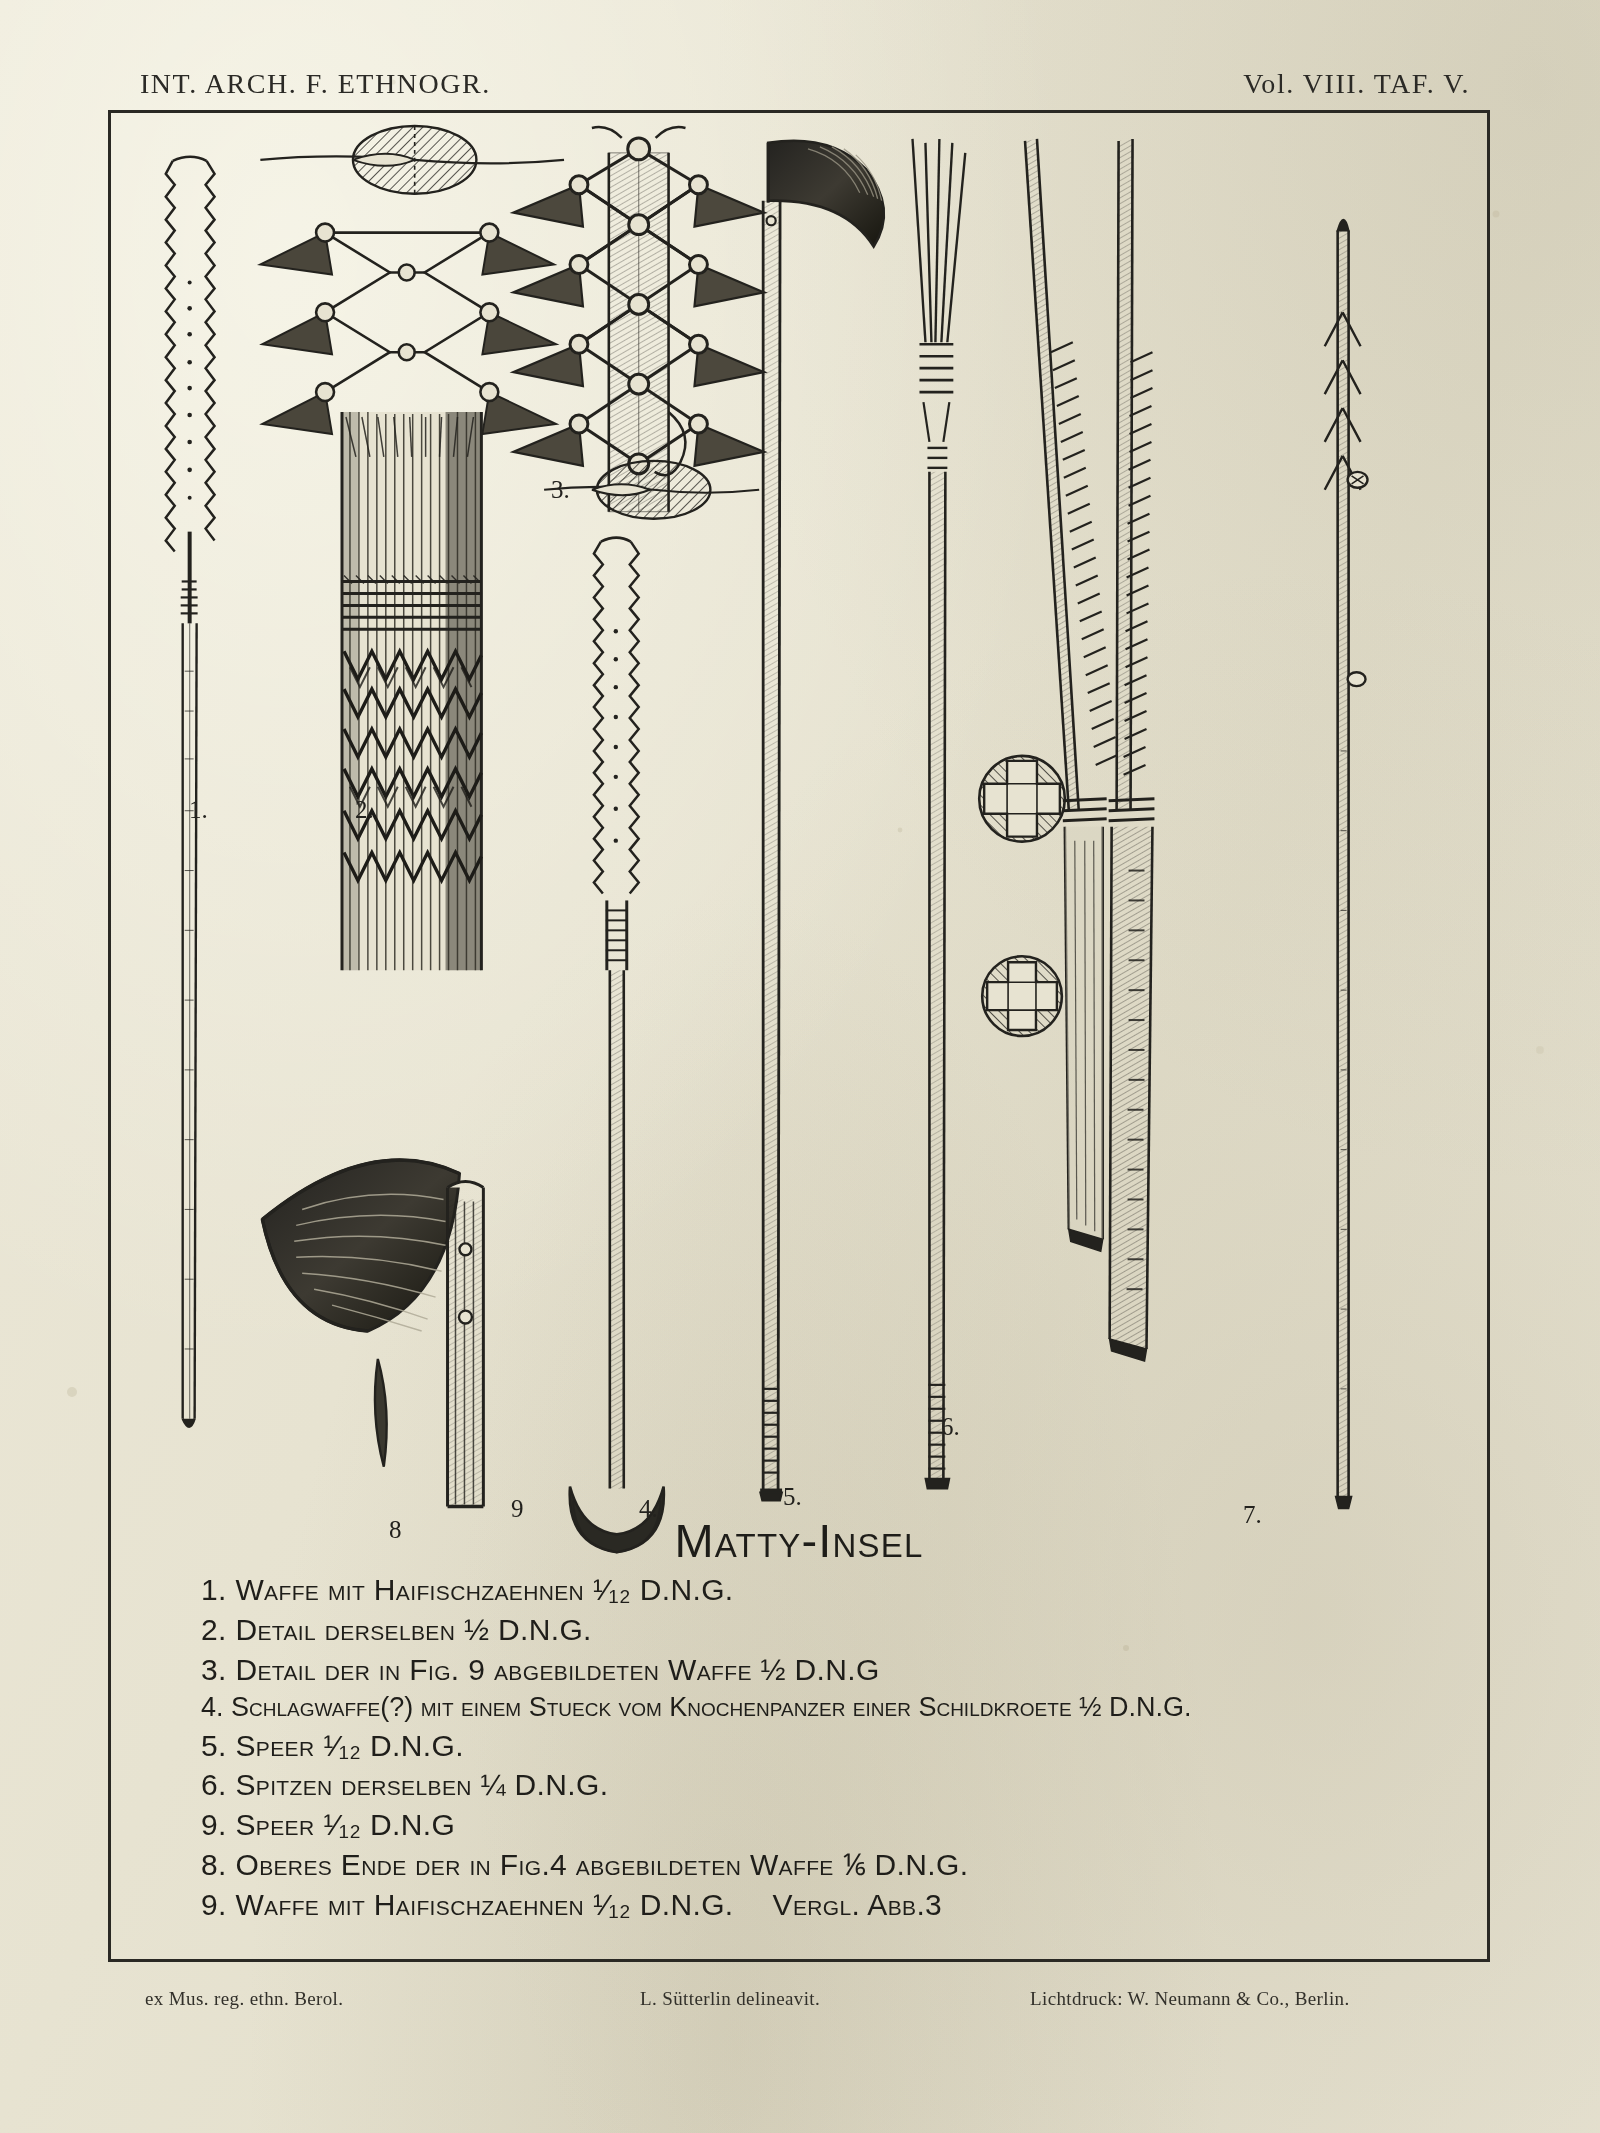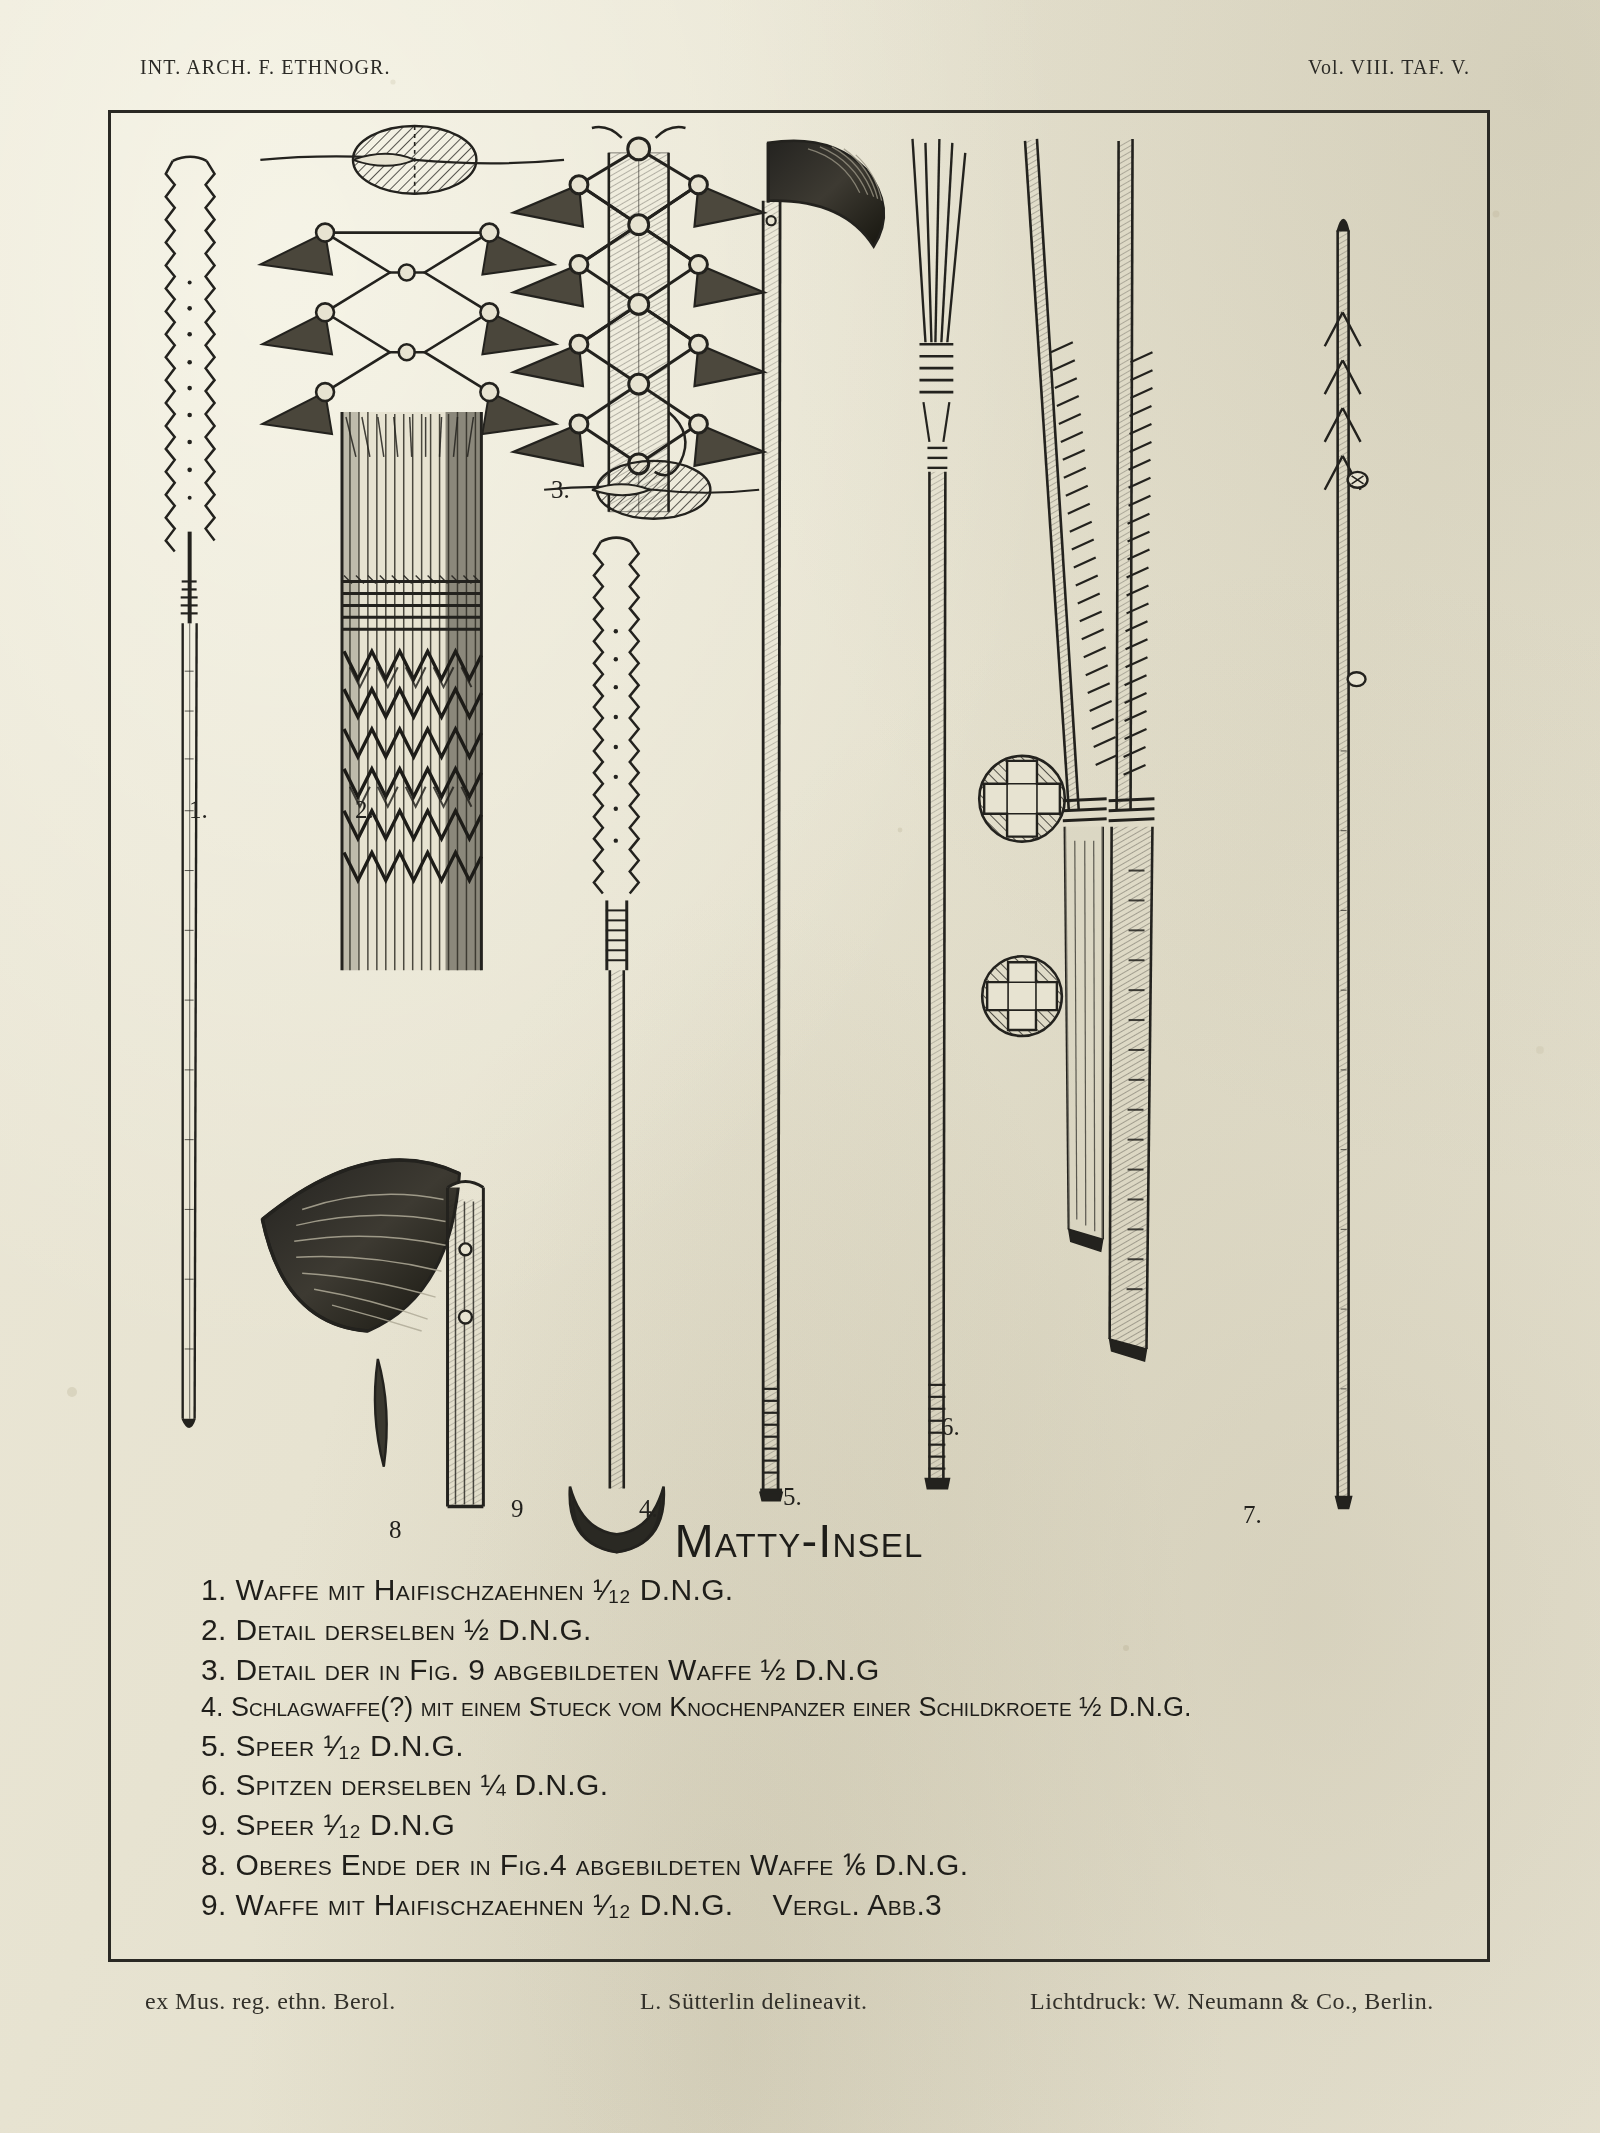--- a/index.html
+++ b/index.html
@@ -19,22 +19,22 @@
       radial-gradient(ellipse at 18% 12%, rgba(255,255,245,.55), rgba(255,255,245,0) 42%),
       radial-gradient(ellipse at 82% 76%, rgba(184,176,150,.33), rgba(184,176,150,0) 46%),
       radial-gradient(ellipse at 46% 96%, rgba(176,168,142,.30), rgba(176,168,142,0) 40%),
       radial-gradient(ellipse at 96% 4%, rgba(170,162,136,.26), rgba(170,162,136,0) 38%),
       linear-gradient(115deg,#ece8d8 0%,#e7e3d1 38%,#e3dfcc 64%,#eae6d6 100%);
     pointer-events:none;
   }
   .paper-spots{position:absolute;inset:0;pointer-events:none;opacity:.5;}
 
   .hdr{
-    position:absolute;top:56px;
-    font-size:20px;letter-spacing:.055em;
+    position:absolute;top:68px;
+    font-size:28px;letter-spacing:.055em;
     color:#2b2a26;white-space:nowrap;
   }
   .hdr-l{left:140px;}
   .hdr-r{right:130px;}
 
   .frame{
     position:absolute;
     left:108px;top:110px;
     width:1382px;height:1852px;
     border:3px solid #2a2924;
@@ -76,21 +76,21 @@
     font-size:30px;
     letter-spacing:.012em;
     color:#1f1e1a;
     line-height:1.33;
     white-space:nowrap;
   }
   .cap-line.tight{font-size:27px;letter-spacing:0;}
 
   .foot{
     position:absolute;top:1988px;
-    font-size:24px;color:#32302a;letter-spacing:.02em;
+    font-size:19px;color:#32302a;letter-spacing:.02em;
     white-space:nowrap;
   }
   .foot-l{left:145px;}
   .foot-c{left:640px;}
   .foot-r{left:1030px;text-align:center;}
 </style>
 </head>
 <body>
 
 <div class="page">

